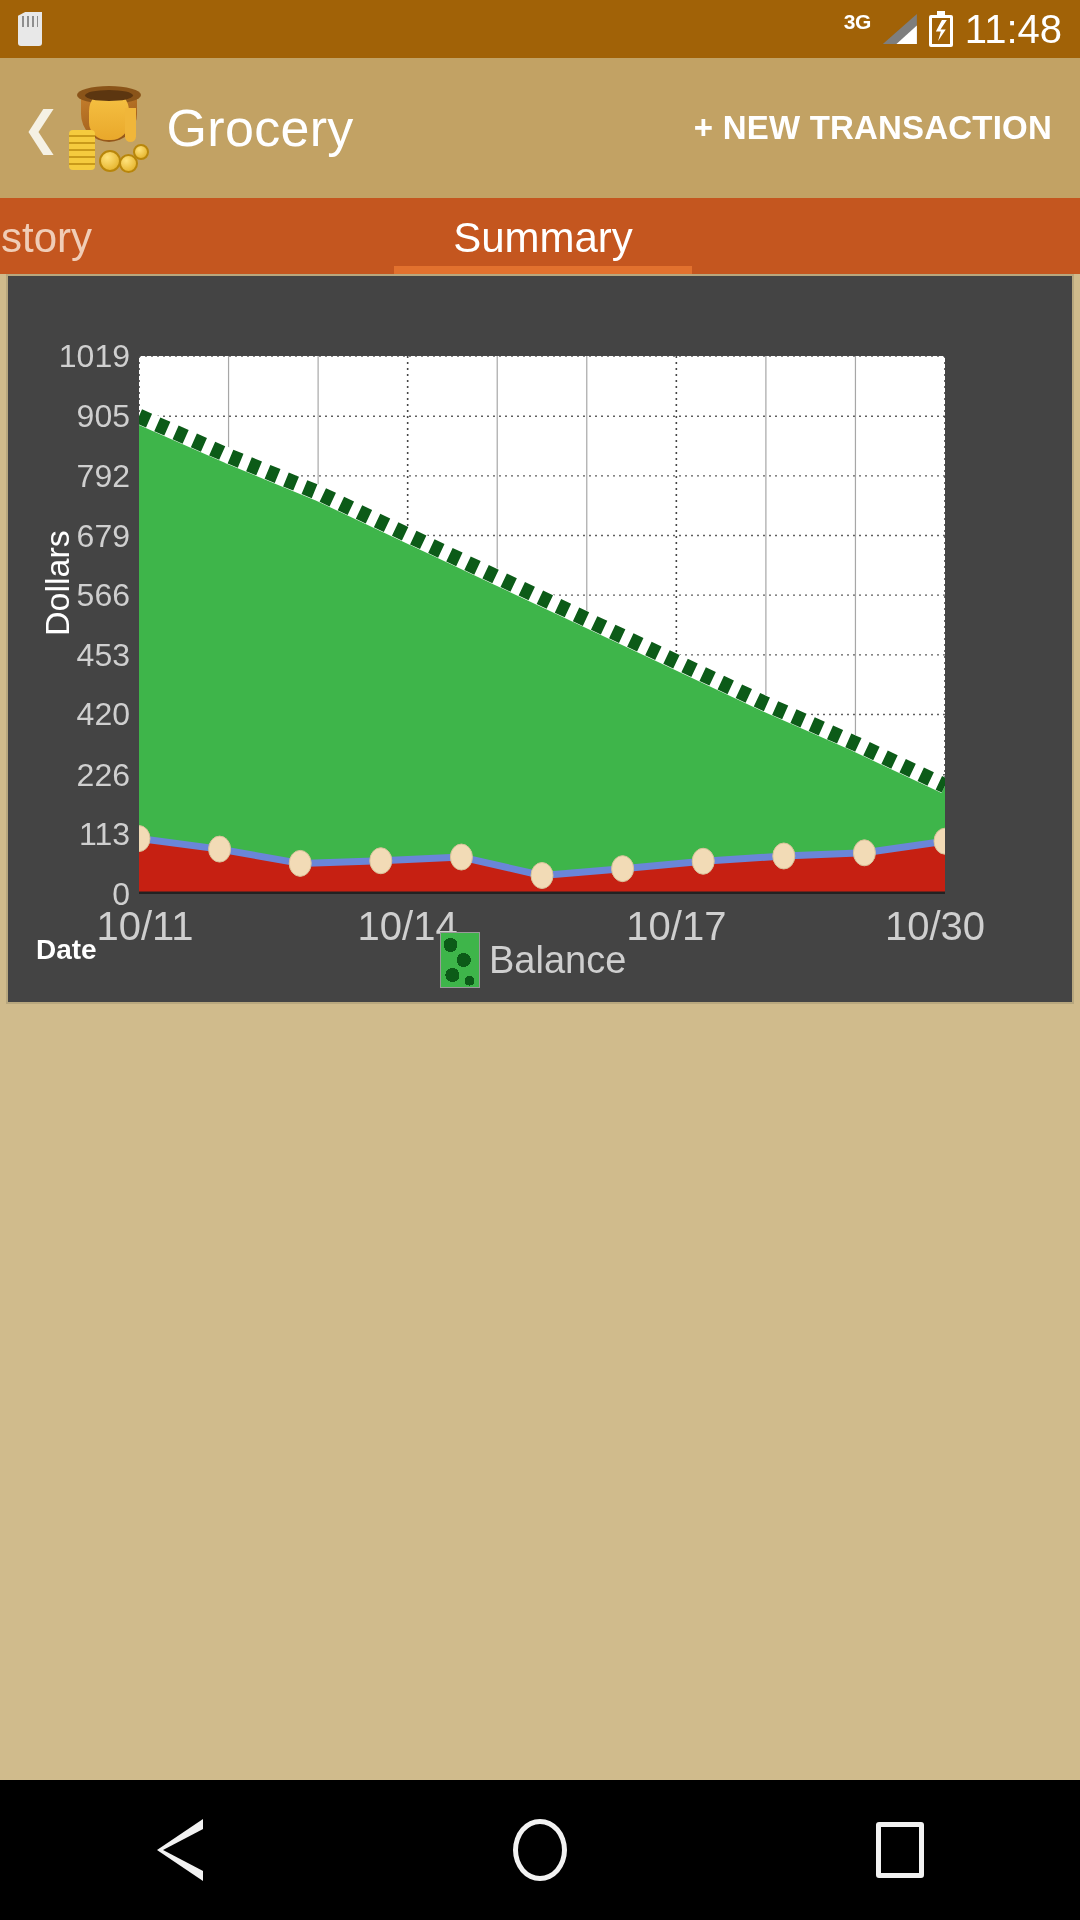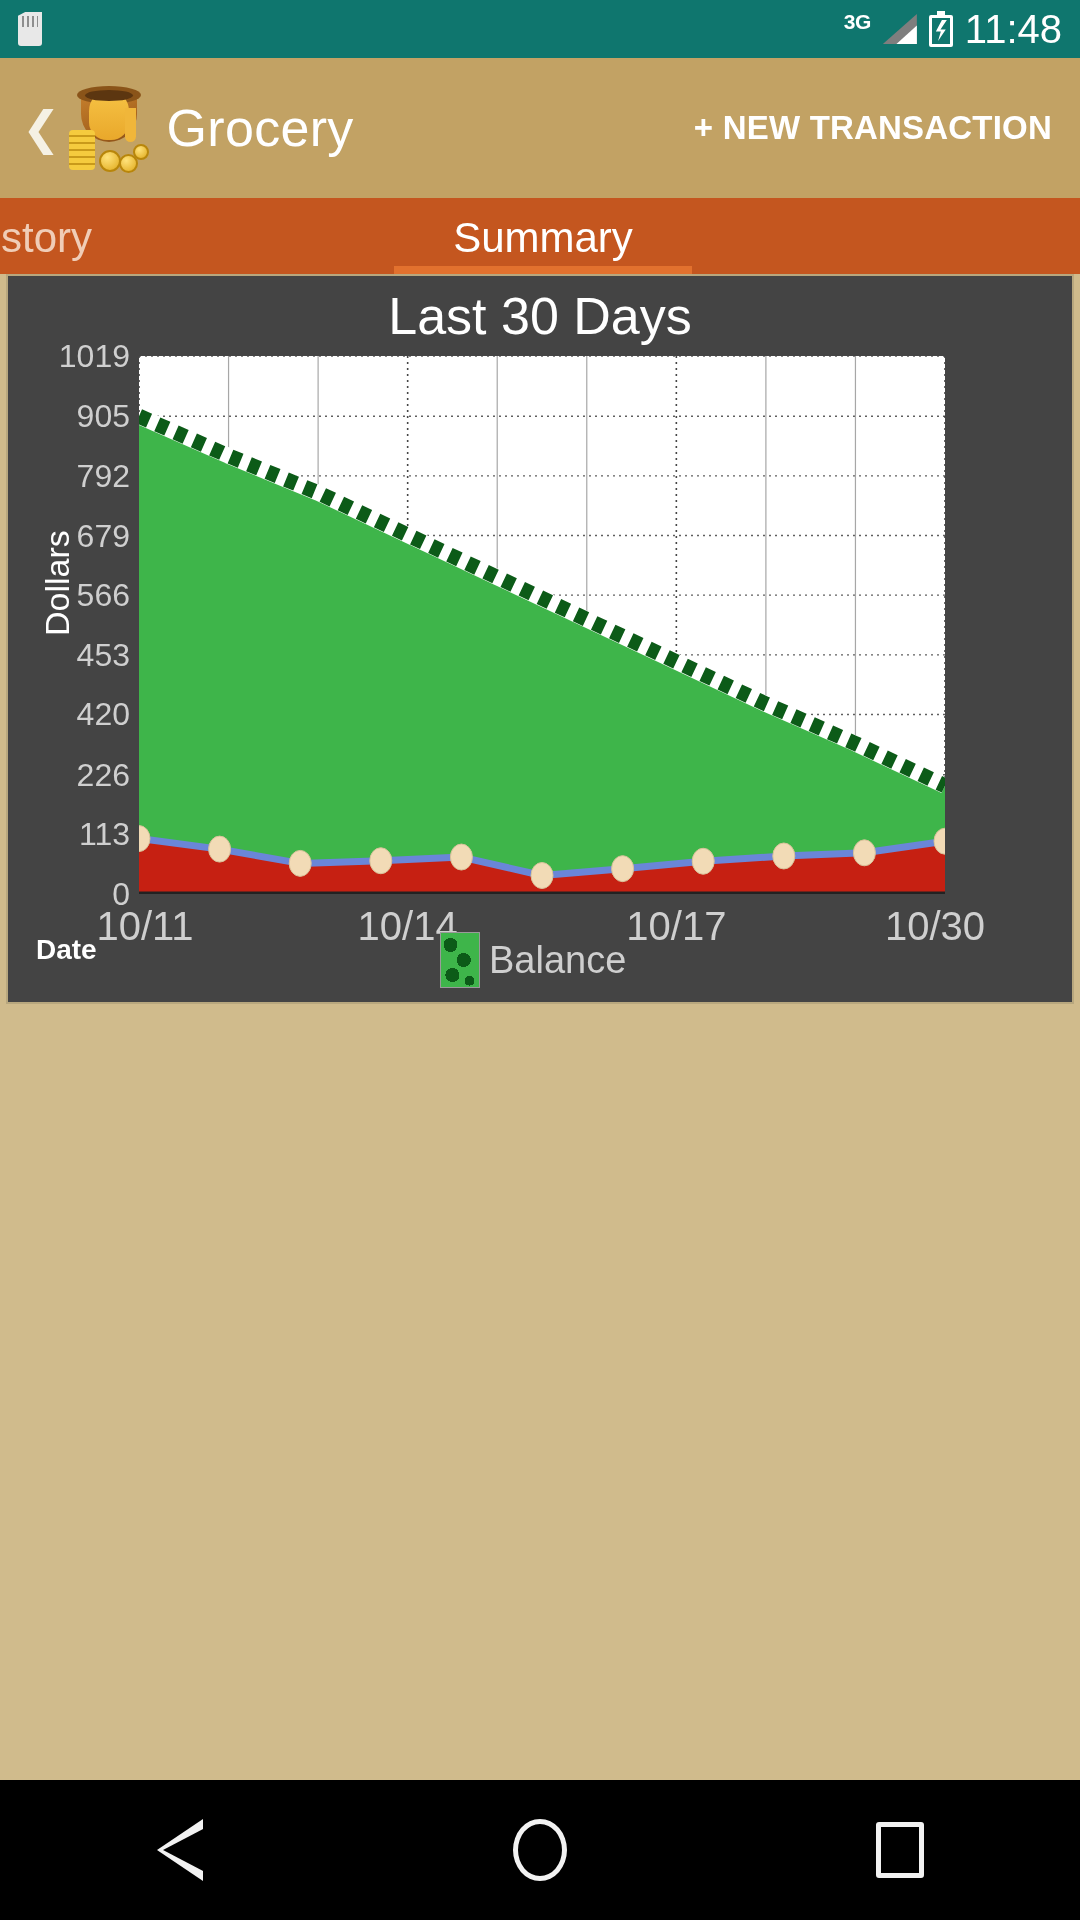--- a/index.html
+++ b/index.html
@@ -7,21 +7,21 @@
     width:1080px; height:1920px;
     background:#d0bb8c;
     font-family:"Liberation Sans", sans-serif;
     overflow:hidden;
   }
   #screen { position:relative; width:1080px; height:1920px; background:#d0bb8c; }
 
   
   #status-bar {
     position:absolute; top:0; left:0; width:1080px; height:58px;
-    background:#0f766e; color:#fff;
+    background:#a16207; color:#fff;
     display:flex; align-items:center; justify-content:space-between;
     padding:0 18px;
   }
   .sb-left { display:flex; align-items:center; gap:10px; }
   .sb-right { display:flex; align-items:center; gap:12px; }
   .sd-card { width:24px; height:34px; position:relative; }
   .sd-card .body {
     position:absolute; left:0; bottom:0; width:24px; height:29px;
     background:#e8e8e8; border-radius:2px 2px 3px 3px;
   }
@@ -273,21 +273,20 @@
     <div class="tab" id="tab-history">
       <span class="tab-label">tion History</span>
     </div>
     <div class="tab" id="tab-summary">
       <span class="tab-label">Summary</span>
       <span id="tab-indicator"></span>
     </div>
   </div>
 
   <div id="chart-card">
-    <div id="chart-title">Last 30 Days</div>
     <div id="chart-ylabel">Dollars</div>
     <div id="chart-xlabel">Date</div>
 
     <div id="ytick-col">
         <div class="ytick" style="top: 80px;">1019</div>
         <div class="ytick" style="top: 140.188px;">905</div>
         <div class="ytick" style="top: 199.849px;">792</div>
         <div class="ytick" style="top: 259.509px;">679</div>
         <div class="ytick" style="top: 319.17px;">566</div>
         <div class="ytick" style="top: 378.83px;">453</div>

